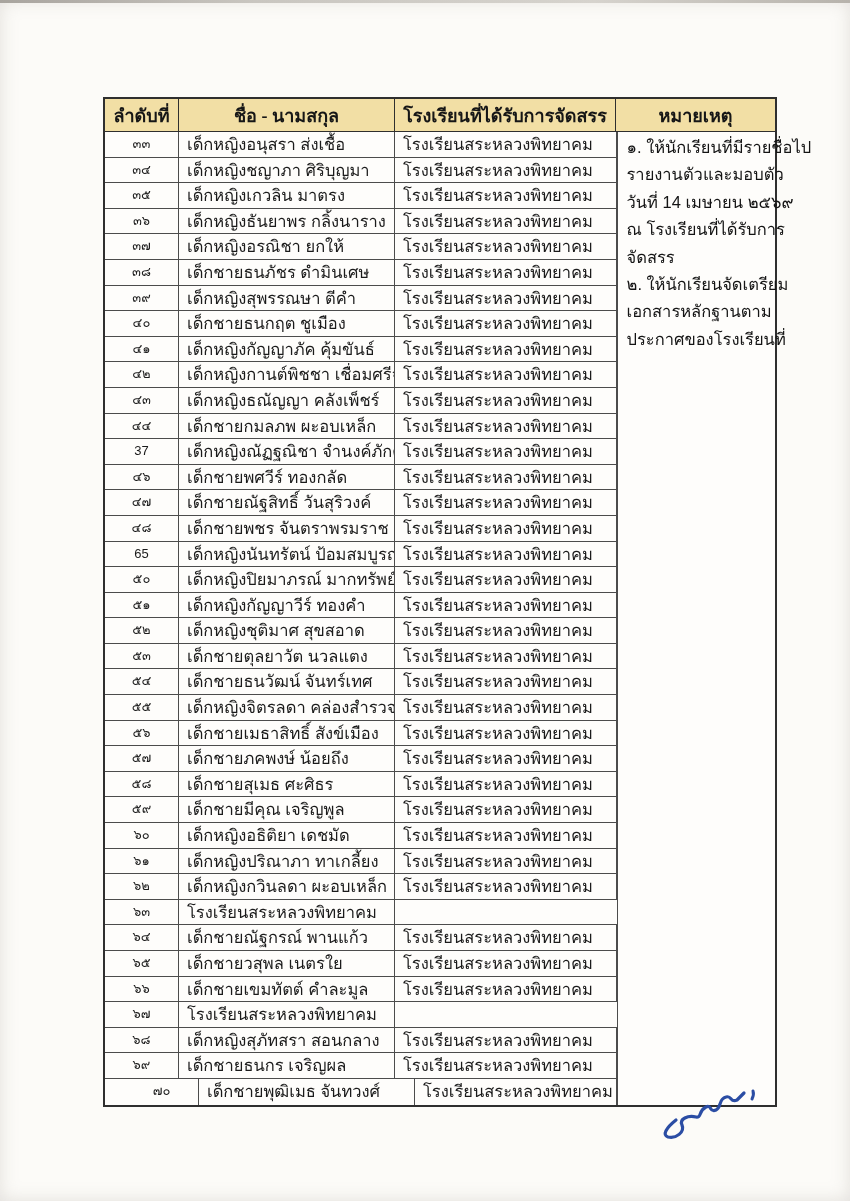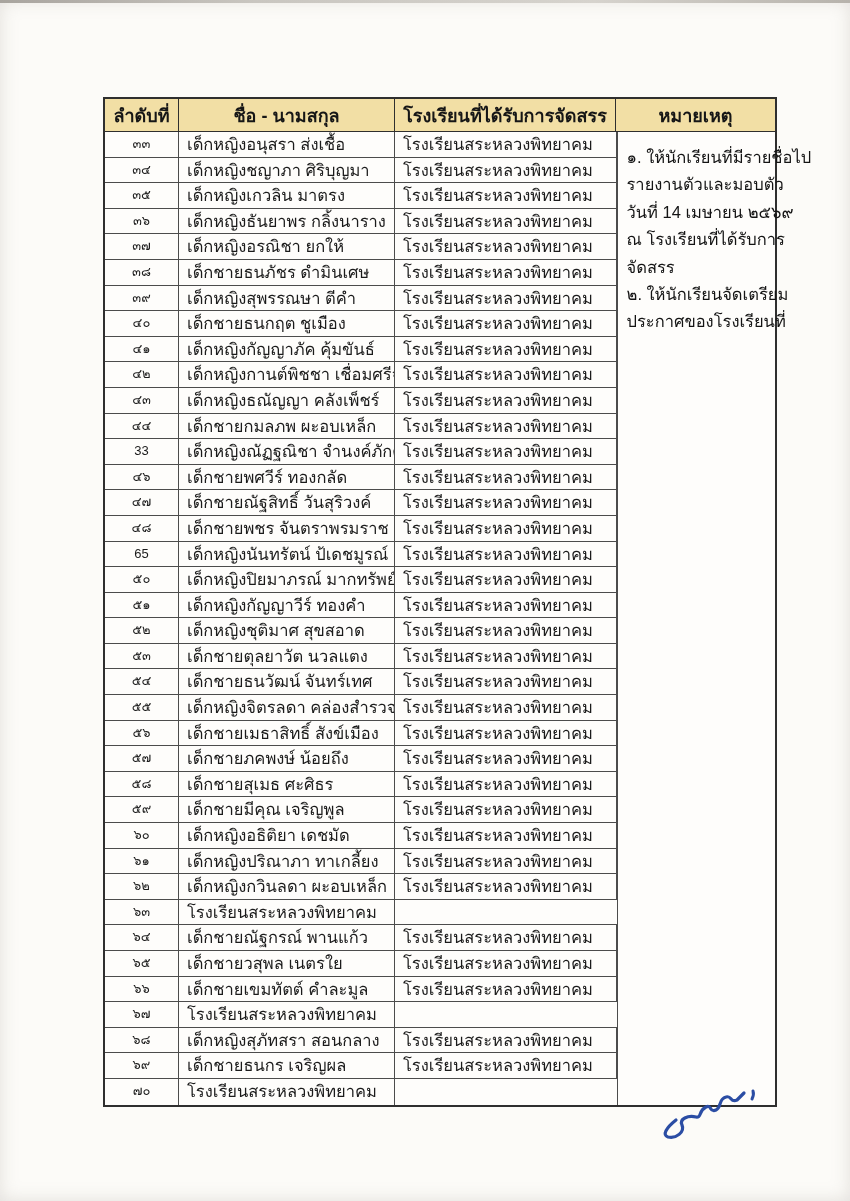--- a/index.html
+++ b/index.html
@@ -21,50 +21,51 @@
     border:2px solid #2f2f2f;
     box-sizing:border-box;
     background:#fefdfb;
   }
   .hdr-row{
     display:grid;
     grid-template-columns:74px 216px 221px 1fr;
     height:32px;
     border-bottom:1.5px solid #2f2f2f;
     background:#f2dfa5;
+    font-family:Liberation Serif, serif;
   }
   .hdr-cell{
     display:flex;align-items:center;justify-content:center;
     font-weight:bold;font-size:18px;color:#161616;
     border-right:1.5px solid #2f2f2f;
     overflow:hidden;white-space:nowrap;
   }
   .hdr-cell:last-child{border-right:none;}
   .tbl-body{display:flex;align-items:stretch;}
   .rows-col{width:511.5px;flex:none;}
   .data-row{
     display:grid;
     grid-template-columns:74px 216px 1fr;
     height:25.6px;
     border-bottom:1px solid #4c4c4c;
     box-sizing:border-box;
   }
-  .data-row:last-child{border-bottom:none;}
+  .data-row:last-child{border-bottom:none;padding-left:20px;}
   .cell{
     font-size:16.5px;line-height:24.5px;
     border-right:1px solid #4c4c4c;
     overflow:hidden;white-space:nowrap;
     color:#1b1b1b;
   }
   .cell.num{text-align:center;font-size:13px;}
   .cell.name,.cell.school{padding-left:8px;}
   .remarks-col{
     flex:1;
     border-left:0.5px solid #4c4c4c;
-    padding:12px 4px 0 9px;
+    padding:2px 4px 0 9px;
     box-sizing:border-box;
   }
   .remark-line{
     font-size:16.5px;line-height:27.4px;
     white-space:nowrap;overflow:visible;
     color:#141414;
   }
   .signature{position:absolute;left:652px;top:1082px;width:125px;height:62px;}
 </style>
 </head>
@@ -150,21 +151,21 @@
             <div class="cell school">โรงเรียนสระหลวงพิทยาคม</div>
           </div>
 
           <div class="data-row">
             <div class="cell num">๔๔</div>
             <div class="cell name">เด็กชายกมลภพ ผะอบเหล็ก</div>
             <div class="cell school">โรงเรียนสระหลวงพิทยาคม</div>
           </div>
 
           <div class="data-row">
-            <div class="cell num">33</div>
+            <div class="cell num">37</div>
             <div class="cell name">เด็กหญิงณัฏฐณิชา จำนงค์ภักดิ์</div>
             <div class="cell school">โรงเรียนสระหลวงพิทยาคม</div>
           </div>
 
           <div class="data-row">
             <div class="cell num">๔๖</div>
             <div class="cell name">เด็กชายพศวีร์ ทองกลัด</div>
             <div class="cell school">โรงเรียนสระหลวงพิทยาคม</div>
           </div>
 
@@ -175,21 +176,21 @@
           </div>
 
           <div class="data-row">
             <div class="cell num">๔๘</div>
             <div class="cell name">เด็กชายพชร จันตราพรมราช</div>
             <div class="cell school">โรงเรียนสระหลวงพิทยาคม</div>
           </div>
 
           <div class="data-row">
             <div class="cell num">65</div>
-            <div class="cell name">เด็กหญิงนันทรัตน์ ป้เดชมูรณ์</div>
+            <div class="cell name">เด็กหญิงนันทรัตน์ ป้อมสมบูรณ์</div>
             <div class="cell school">โรงเรียนสระหลวงพิทยาคม</div>
           </div>
 
           <div class="data-row">
             <div class="cell num">๕๐</div>
             <div class="cell name">เด็กหญิงปิยมาภรณ์ มากทรัพย์</div>
             <div class="cell school">โรงเรียนสระหลวงพิทยาคม</div>
           </div>
 
           <div class="data-row">
@@ -299,39 +300,41 @@
           </div>
 
           <div class="data-row">
             <div class="cell num">๖๙</div>
             <div class="cell name">เด็กชายธนกร เจริญผล</div>
             <div class="cell school">โรงเรียนสระหลวงพิทยาคม</div>
           </div>
 
           <div class="data-row">
             <div class="cell num">๗๐</div>
+            <div class="cell name">เด็กชายพุฒิเมธ จันทวงศ์</div>
             <div class="cell school">โรงเรียนสระหลวงพิทยาคม</div>
           </div>
         </div>
 
       <div class="remarks-col">
 
           <div class="remark-line">๑. ให้นักเรียนที่มีรายชื่อไป</div>
 
           <div class="remark-line">รายงานตัวและมอบตัว</div>
 
           <div class="remark-line">วันที่ 14 เมษายน ๒๕๖๙</div>
 
 
           <div class="remark-line">ณ โรงเรียนที่ได้รับการ</div>
 
           <div class="remark-line">จัดสรร</div>
 
           <div class="remark-line">๒. ให้นักเรียนจัดเตรียม</div>
 
+          <div class="remark-line">เอกสารหลักฐานตาม</div>
 
           <div class="remark-line">ประกาศของโรงเรียนที่</div>
 
         </div>
     </div>
   </div>
 
   <svg class="signature" viewBox="0 0 125 62">
     <path d="M 24 38 C 14 46 10 53 16 55 C 24 57 33 50 30 43 C 27 37 36 33 44 35 C 50 36 46 29 54 25 C 60 22 57 31 64 28 C 70 25 66 17 74 15 C 80 13 78 21 85 18 L 92 11" fill="none" stroke="#2b4da4" stroke-width="3.2" stroke-linecap="round" stroke-linejoin="round"></path>
     <path d="M 101 9 C 102 12 101 15 100 17" fill="none" stroke="#2b4da4" stroke-width="3" stroke-linecap="round"></path>

